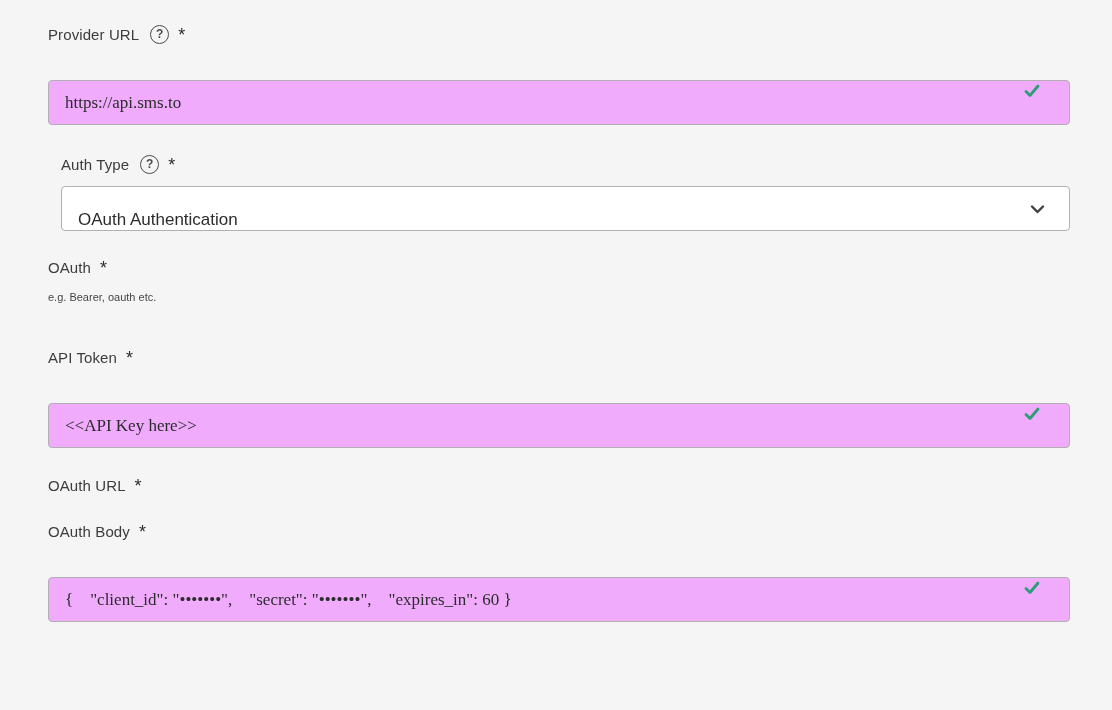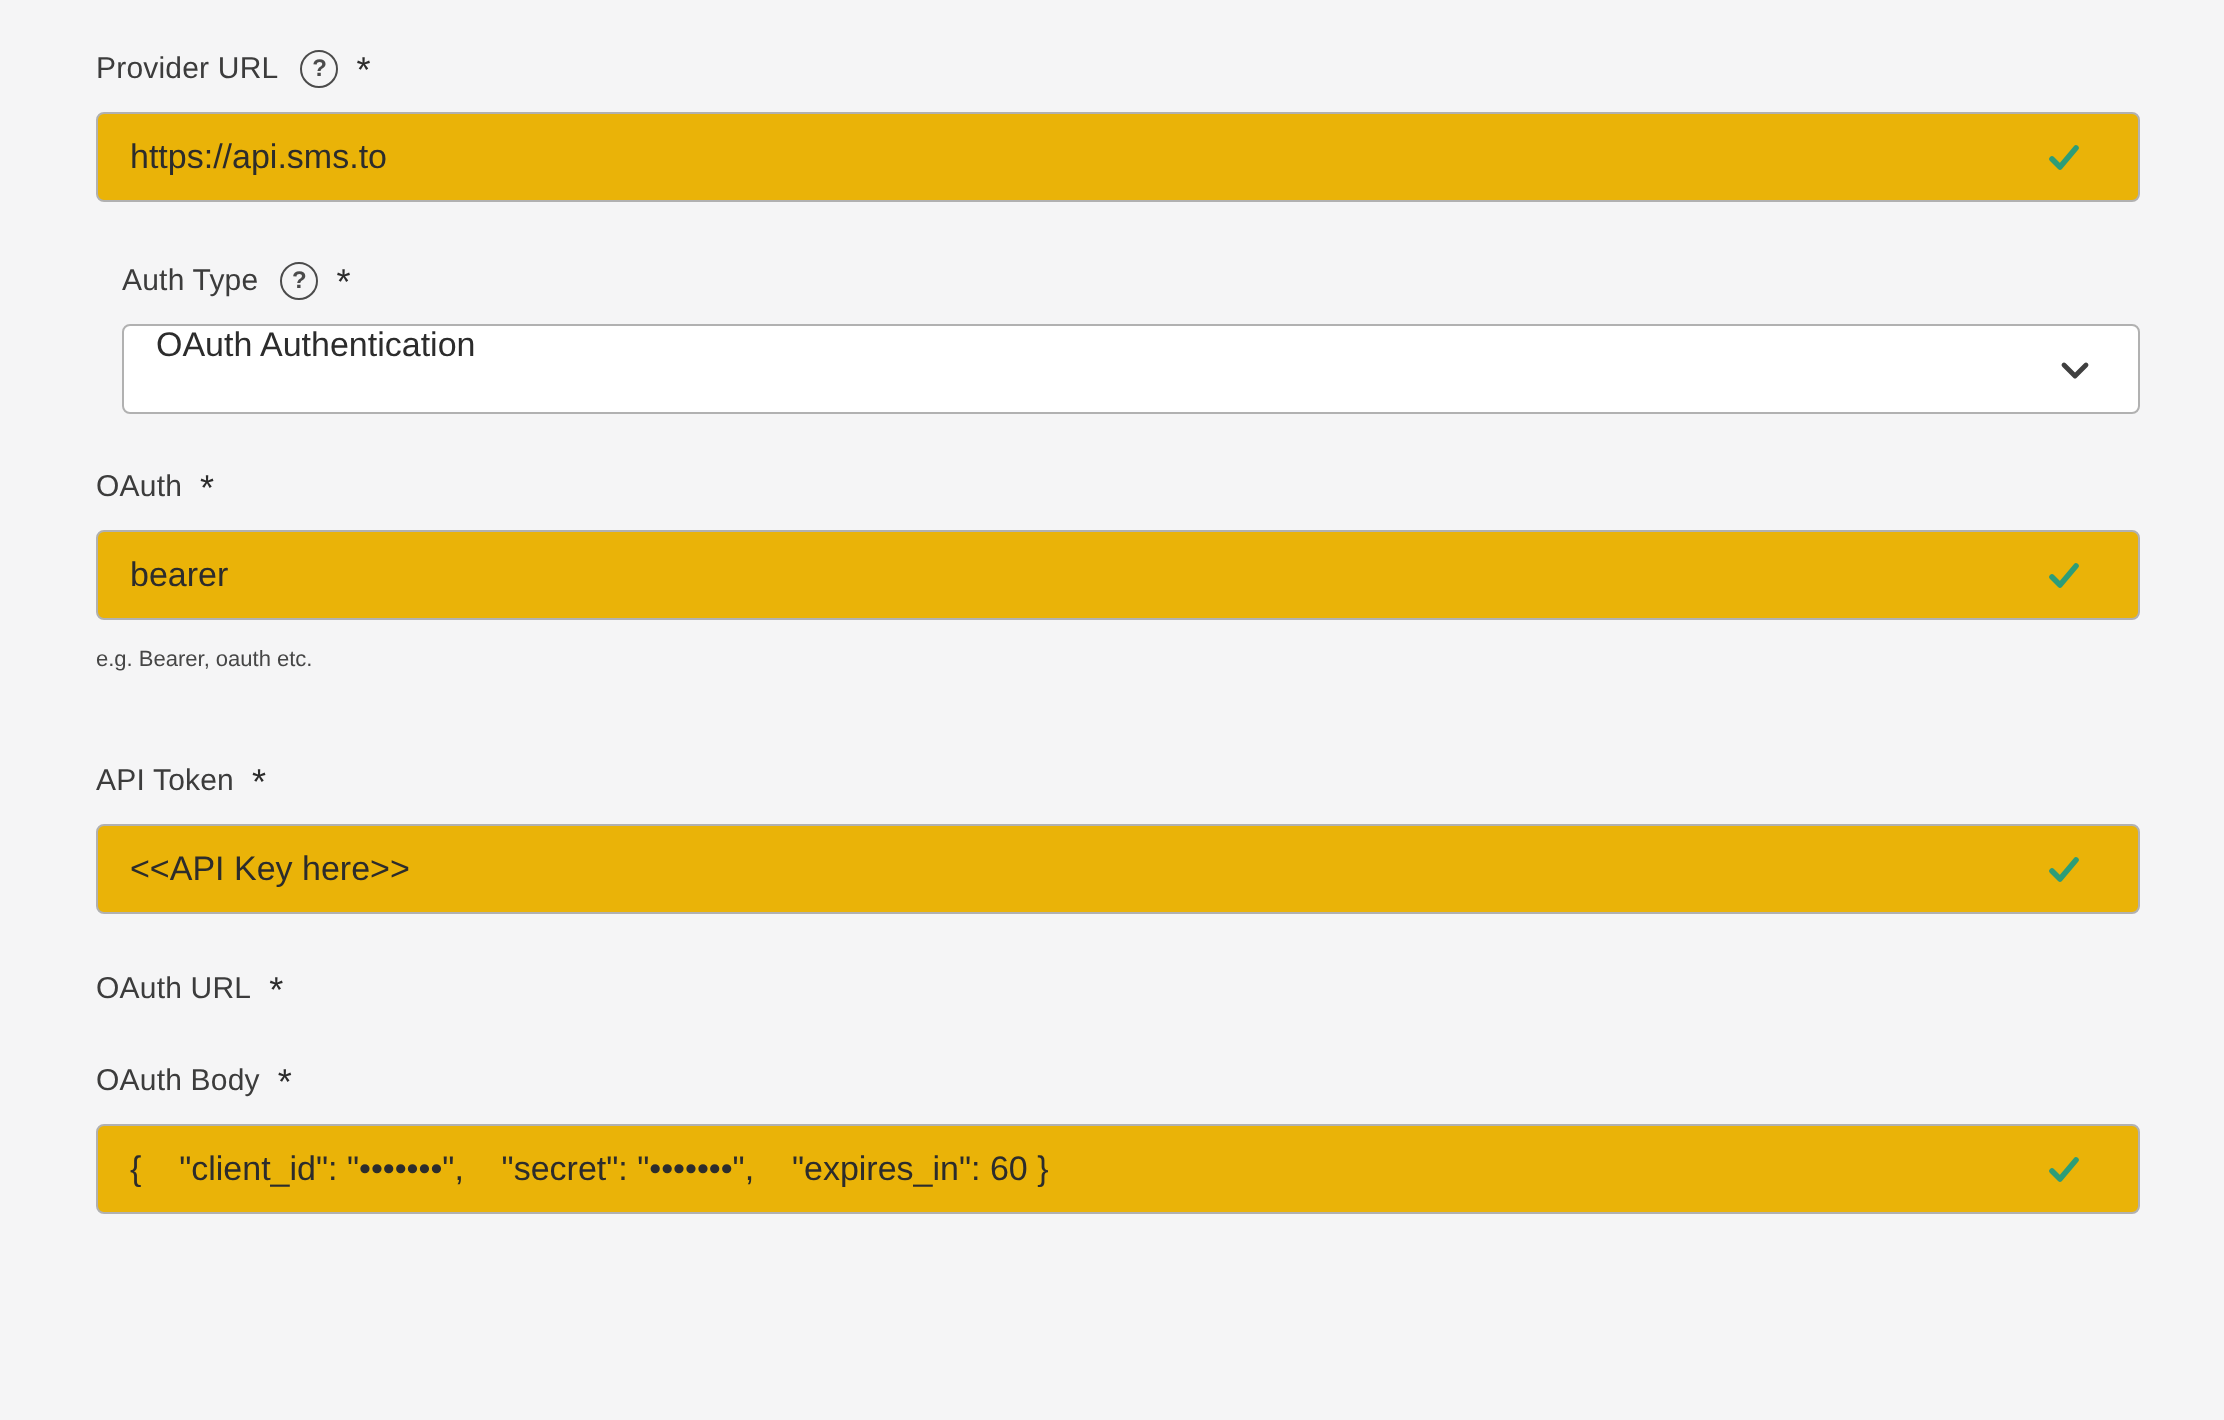--- a/index.html
+++ b/index.html
@@ -52,45 +52,46 @@
     color: #2c2c2c;
     margin-left: 9px;
     line-height: 1;
     position: relative;
     top: 1px;
   }
   .input-wrap { position: relative; }
   .text-input {
     width: 100%;
     height: 45px;
-    background: #eab308;
+    background: #f0abfc;
     border: 1px solid #b1b1b1;
     border-radius: 4px;
     padding: 0 56px 0 16px;
-    font-family: Liberation Sans, sans-serif;
+    font-family: Liberation Serif, serif;
     font-size: 17px;
     color: #2c2c2c;
     outline: none;
+    margin-top: 24px;
   }
   .check-icon {
     position: absolute;
     right: 28px;
     top: 50%;
     transform: translateY(-50%);
     pointer-events: none;
   }
   .select-box {
     position: relative;
     width: 100%;
     height: 45px;
     background: #ffffff;
     border: 1px solid #b1b1b1;
     border-radius: 4px;
     display: flex;
-    align-items: flex-start;
+    align-items: flex-end;
     padding: 0 51px 0 16px;
     cursor: pointer;
   }
   .select-value {
     font-size: 17px;
     color: #2c2c2c;
   }
   .chevron-icon {
     position: absolute;
     right: 22px;
@@ -139,26 +140,20 @@
           <path d="M4 7 L9.5 12.5 L15 7" fill="none" stroke="#404040" stroke-width="2.4" stroke-linecap="round" stroke-linejoin="round"></path>
         </svg>
     </div>
   </div>
 
   <div class="field g3">
     <div class="label-row">
       <span class="label">OAuth</span>
       <span class="required">*</span>
     </div>
-    <div class="input-wrap">
-      <input type="text" class="text-input" value="bearer" style="">
-      <svg class="check-icon" width="20" height="20" viewBox="0 0 20 20">
-          <path d="M4 10.5 L8 14.5 L16 5" fill="none" stroke="#2d9d78" stroke-width="2.8" stroke-linecap="round" stroke-linejoin="round"></path>
-        </svg>
-    </div>
     <div class="helper">e.g. Bearer, oauth etc.</div>
   </div>
 
   <div class="field g4">
     <div class="label-row">
       <span class="label">API Token</span>
       <span class="required">*</span>
     </div>
     <div class="input-wrap">
       <input type="text" class="text-input" value="&lt;&lt;API Key here&gt;&gt;" style="">

